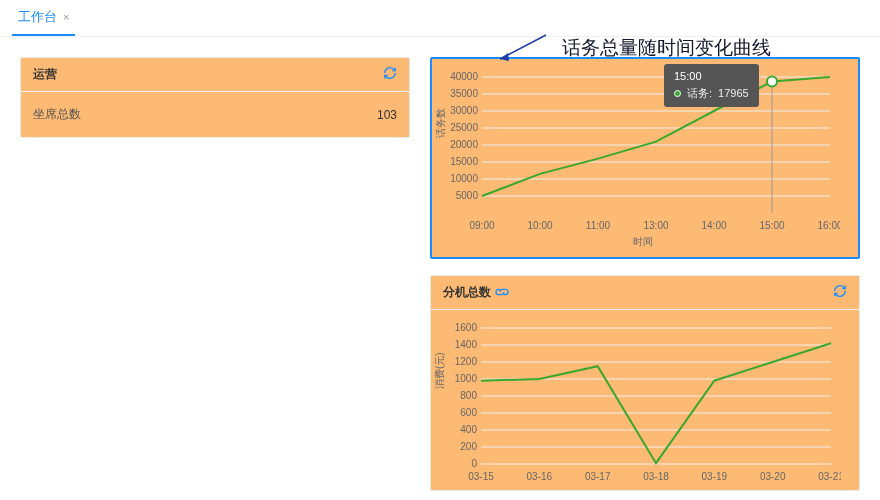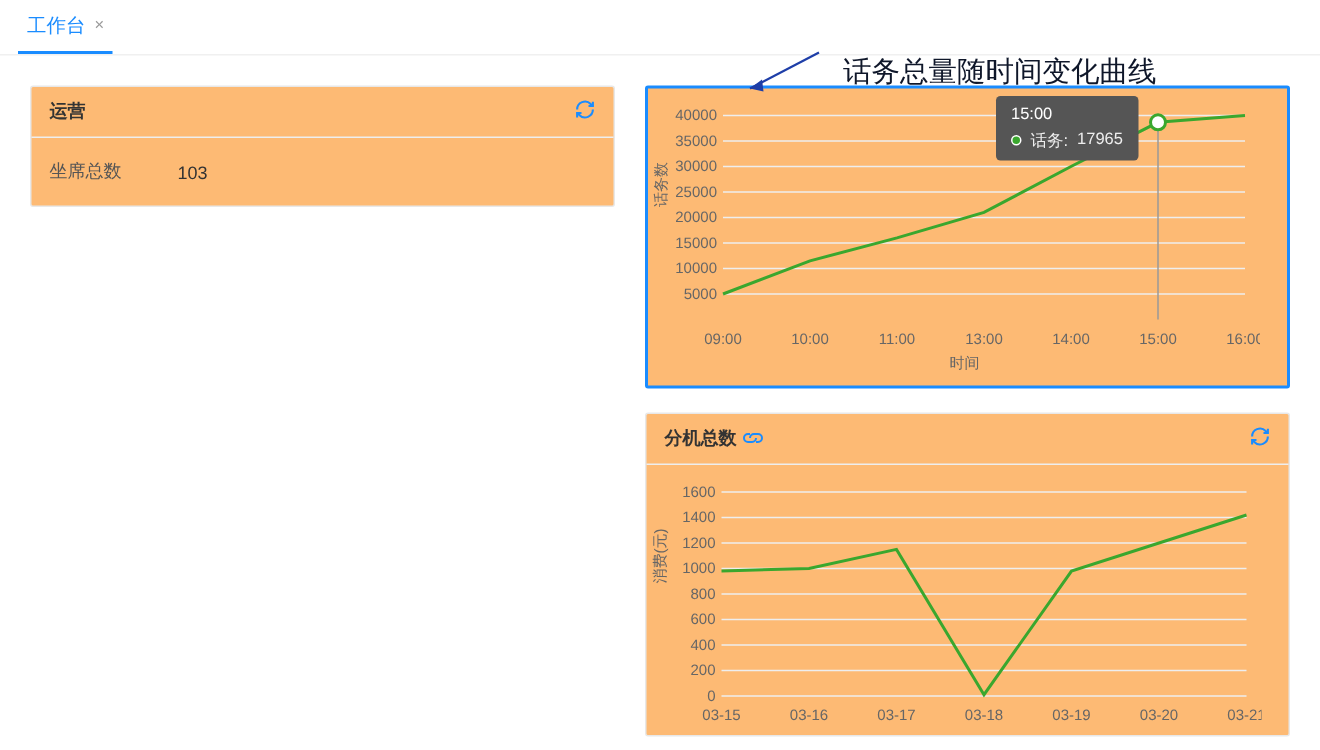--- a/index.html
+++ b/index.html
@@ -54,21 +54,21 @@
   .panel-title { font-weight: 600; color: #333; }
   .refresh {
     color: #1a8cff;
     font-size: 14px;
     cursor: pointer;
   }
   .link-icon svg { vertical-align: -2px; }
 
   .stats {
     display: grid;
-    grid-template-columns: 1fr 1fr 1fr;
+    grid-template-columns: 1fr;
     gap: 0;
     padding: 4px 0;
   }
   .stat-row {
     display: flex;
     align-items: center;
     justify-content: space-between;
     padding: 10px 12px 10px 12px;
   }
   .stat-row + .stat-row { border-top: 1px solid #f2f2f2; }

